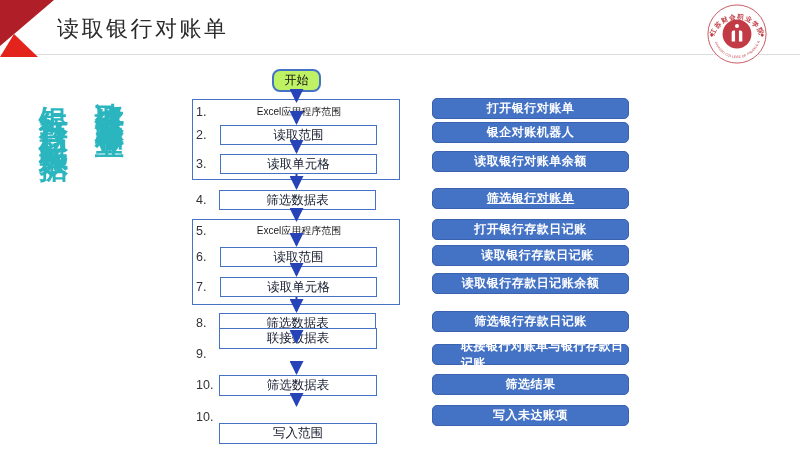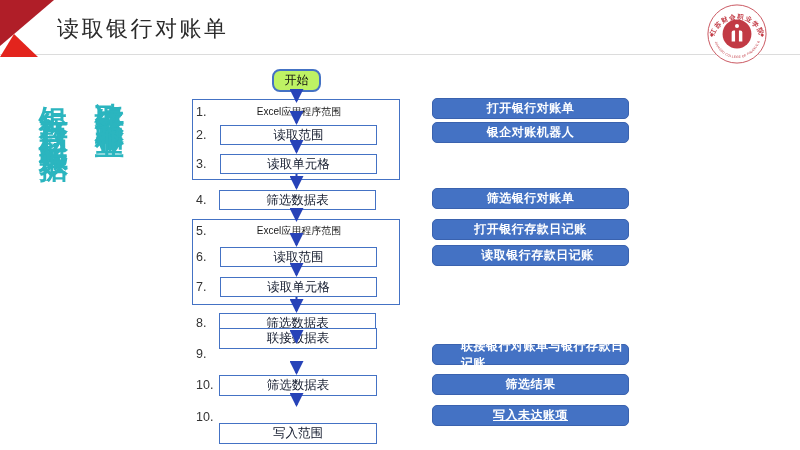--- a/index.html
+++ b/index.html
@@ -125,20 +125,23 @@
       <line x1="296.5" y1="267" x2="296.5" y2="275" marker-end="url(#ah)"></line>
       <line x1="296.5" y1="297" x2="296.5" y2="311" marker-end="url(#ah)"></line>
       <line x1="296.5" y1="333" x2="296.5" y2="342" marker-end="url(#ah)"></line>
       <line x1="296.5" y1="365" x2="296.5" y2="373" marker-end="url(#ah)"></line>
       <line x1="296.5" y1="396" x2="296.5" y2="405" marker-end="url(#ah)"></line>
     </g>
   </svg>
 
   <div class="abtn" style="top:98px;">打开银行对账单</div>
   <div class="abtn" style="top:122px;">银企对账机器人</div>
-  <div class="abtn" style="top:188px;">筛选银行对账单</div>
+  <div class="abtn" style="top:151px;">读取银行对账单余额</div>
+  <div class="abtn" style="top:188px;text-decoration:underline;">筛选银行对账单</div>
   <div class="abtn" style="top:219px;">打开银行存款日记账</div>
   <div class="abtn" style="top:245px;padding-left:14px;">读取银行存款日记账</div>
+  <div class="abtn" style="top:273px;">读取银行存款日记账余额</div>
+  <div class="abtn" style="top:311px;">筛选银行存款日记账</div>
   <div class="abtn" style="top:344px;padding-left:28px;">联接银行对账单与银行存款日记账</div>
   <div class="abtn" style="top:374px;">筛选结果</div>
-  <div class="abtn" style="top:405px;text-decoration:underline;">写入未达账项</div>
+  <div class="abtn" style="top:405px;">写入未达账项</div>
 
 </div>
 
 </body></html>

